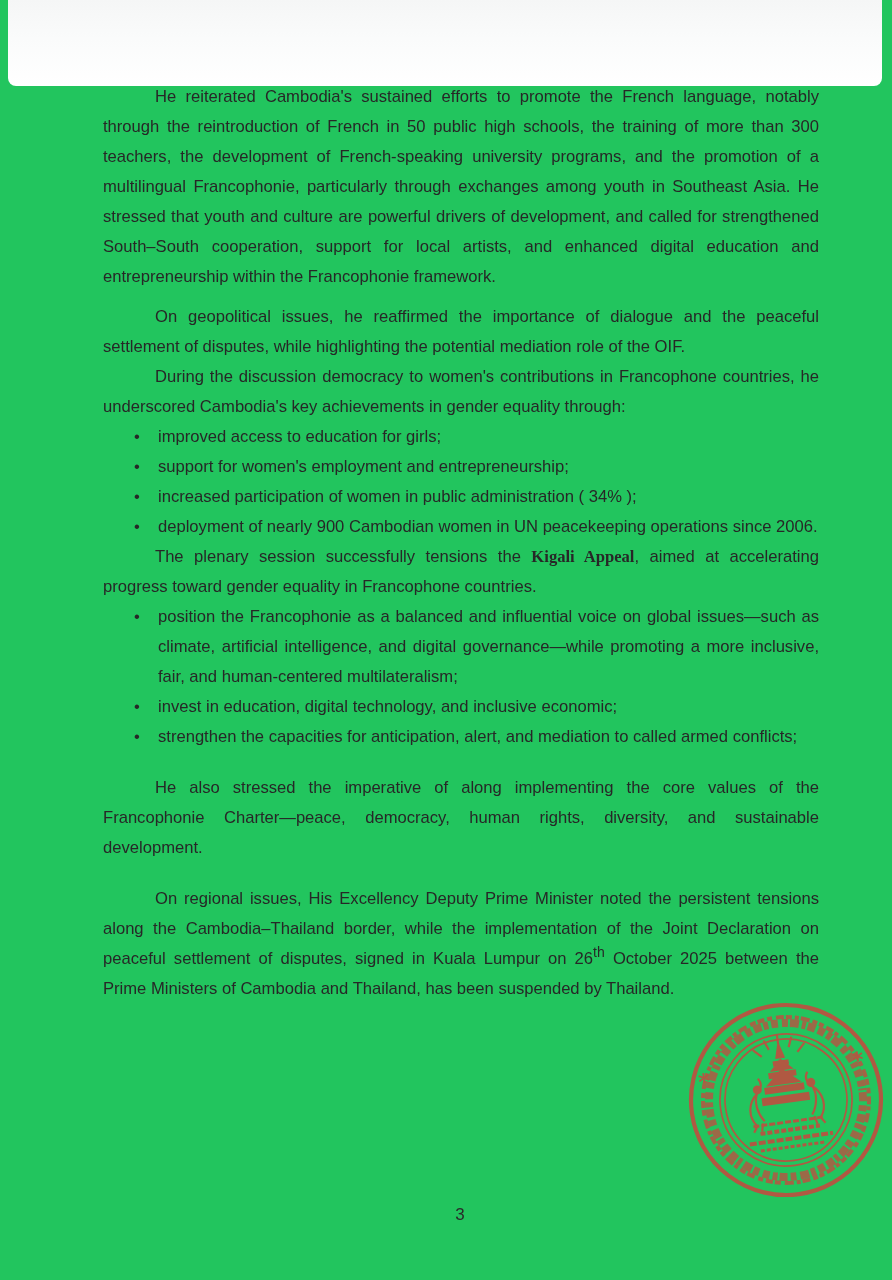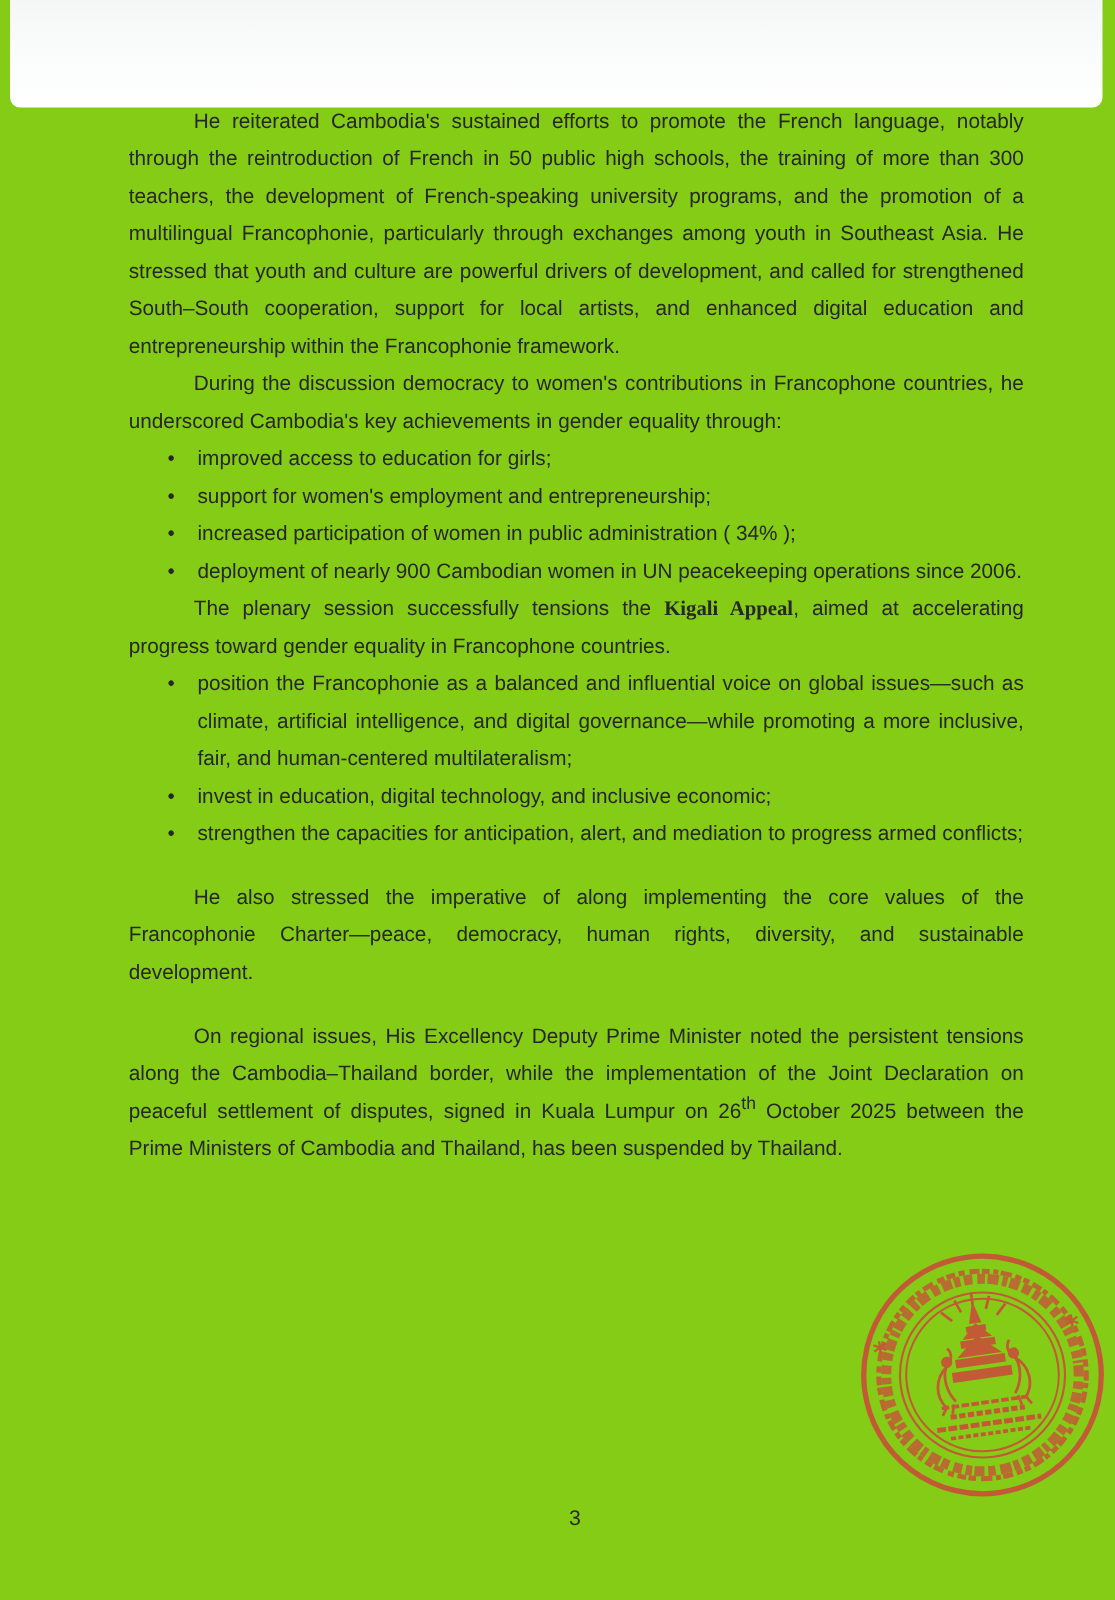--- a/index.html
+++ b/index.html
@@ -1,20 +1,20 @@
 <!DOCTYPE html>
 <html><head>
 <meta charset="utf-8">
 <style>
   html, body { margin: 0; padding: 0; background: #ffffff; }
   .page {
     position: relative;
     width: 892px;
     height: 1280px;
-    background: #84cc16;
+    background: #22c55e;
     font-family: "Liberation Sans", sans-serif;
     color: #272727;
     overflow: hidden;
   }
   .scan-band {
     position: absolute;
     top: 0; left: 8px;
     width: 874px; height: 86px;
     background: linear-gradient(180deg, #f5f6f6 0%, #fafbfb 45%, #ffffff 100%);
     border-radius: 0 0 8px 8px;
@@ -57,20 +57,21 @@
 <body>
 
 <div class="page">
 
   <div class="scan-band"></div>
 
   <div class="doc-body">
 
     <p class="para indent"><span>He reiterated Cambodia's sustained efforts to promote the French language, notably through the reintroduction of French in 50 public high schools, the training of more than 300 teachers, the development of French-speaking university programs, and the promotion of a multilingual Francophonie, particularly through exchanges among youth in Southeast Asia. He stressed that youth and culture are powerful drivers of development, and called for strengthened South–South cooperation, support for local artists, and enhanced digital education and entrepreneurship within the Francophonie framework.</span></p>
 
+    <p class="para indent gap-sm"><span>On geopolitical issues, he reaffirmed the importance of dialogue and the peaceful settlement of disputes, while highlighting the potential mediation role of the OIF.</span></p>
 
     <p class="para indent"><span>During the discussion democracy to women's contributions in Francophone countries, he underscored Cambodia's key achievements in gender equality through:</span></p>
 
     <ul class="blist">
       <li>
         <span class="bullet">•</span>
         <span><span>improved access to education for girls;</span></span>
       </li>
       <li>
         <span class="bullet">•</span>
@@ -93,21 +94,21 @@
       <li>
         <span class="bullet">•</span>
         <span><span>position the Francophonie as a balanced and influential voice on global issues—such as climate, artificial intelligence, and digital governance—while promoting a more inclusive, fair, and human-centered multilateralism;</span></span>
       </li>
       <li>
         <span class="bullet">•</span>
         <span><span>invest in education, digital technology, and inclusive economic;</span></span>
       </li>
       <li>
         <span class="bullet">•</span>
-        <span><span>strengthen the capacities for anticipation, alert, and mediation to progress armed conflicts;</span></span>
+        <span><span>strengthen the capacities for anticipation, alert, and mediation to called armed conflicts;</span></span>
       </li>
     </ul>
 
     <p class="para indent gap-md"><span>He also stressed the imperative of along implementing the core values of the Francophonie Charter—peace, democracy, human rights, diversity, and sustainable development.</span></p>
 
     <p class="para indent gap-md"><span>On regional issues, His Excellency Deputy Prime Minister noted the persistent tensions along the Cambodia–Thailand border, while the implementation of the Joint Declaration on peaceful settlement of disputes, signed in Kuala Lumpur on 26</span><sup>th</sup><span> October 2025 between the Prime Ministers of Cambodia and Thailand, has been suspended by Thailand.</span></p>
 
   </div>
 
   <div class="stamp">

